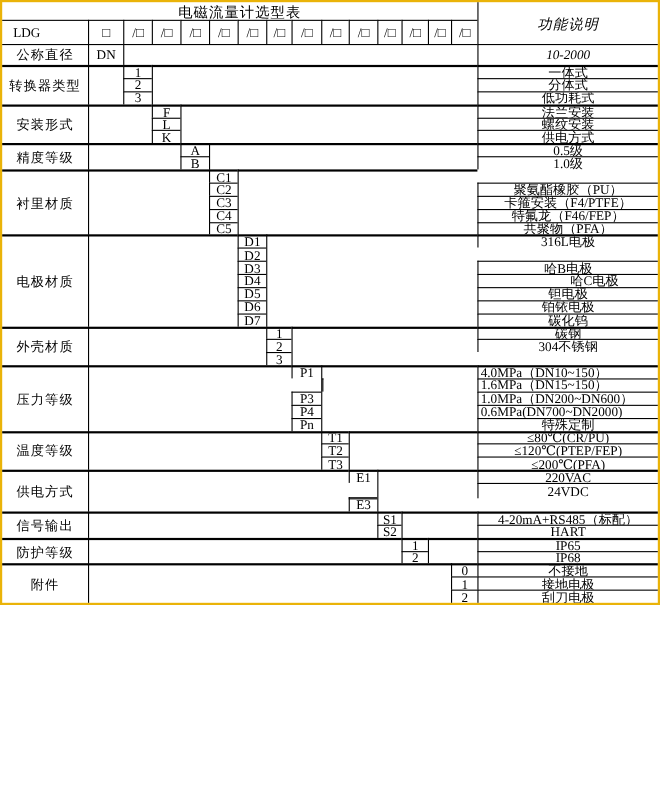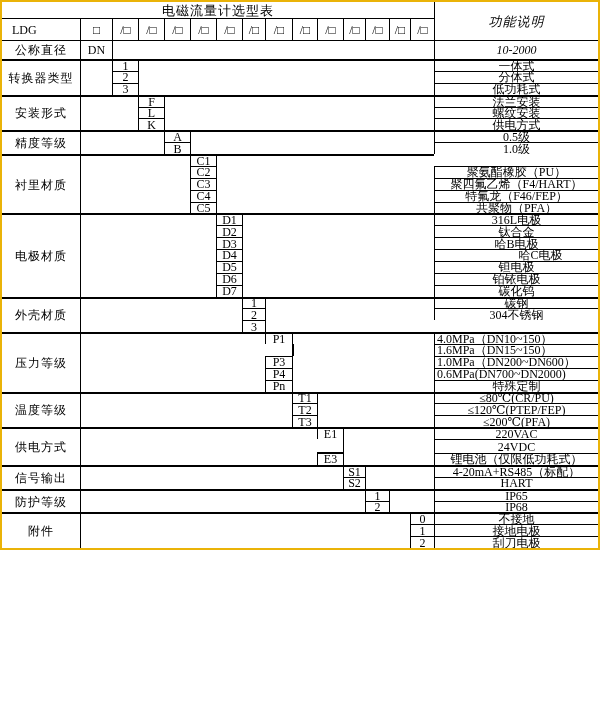--- a/index.html
+++ b/index.html
@@ -75,32 +75,31 @@
     <div class="cell thick " style="grid-area: 10 / 16 / span 1 / span 1;">0.5级</div>
     <div class="cell" style="grid-area: 11 / 5 / span 1 / span 1;">B</div>
     <div class="cell" style="grid-area: 11 / 16 / span 1 / span 1;">1.0级</div>
     <div class="cell thick" style="grid-area: 10 / 6 / span 2 / span 10;"></div>
     <div class="cell cat thick first-col" style="grid-area: 12 / 1 / span 5 / span 1;">衬里材质</div>
     <div class="cell thick" style="grid-area: 12 / 2 / span 5 / span 4;"></div>
     <div class="cell thick" style="grid-area: 12 / 6 / span 1 / span 1;">C1</div>
     <div class="cell" style="grid-area: 13 / 6 / span 1 / span 1;">C2</div>
     <div class="cell" style="grid-area: 13 / 16 / span 1 / span 1;">聚氨酯橡胶（PU）</div>
     <div class="cell" style="grid-area: 14 / 6 / span 1 / span 1;">C3</div>
-    <div class="cell" style="grid-area: 14 / 16 / span 1 / span 1;">聚四氟乙烯（F4/HART）</div>
+    <div class="cell" style="grid-area: 14 / 16 / span 1 / span 1;">卡箍安装（F4/PTFE）</div>
     <div class="cell" style="grid-area: 15 / 6 / span 1 / span 1;">C4</div>
     <div class="cell" style="grid-area: 15 / 16 / span 1 / span 1;">特氟龙（F46/FEP）</div>
     <div class="cell" style="grid-area: 16 / 6 / span 1 / span 1;">C5</div>
     <div class="cell" style="grid-area: 16 / 16 / span 1 / span 1;">共聚物（PFA）</div>
     <div class="cell thick" style="grid-area: 12 / 7 / span 5 / span 9;"></div>
     <div class="cell cat thick first-col" style="grid-area: 17 / 1 / span 7 / span 1;">电极材质</div>
     <div class="cell thick" style="grid-area: 17 / 2 / span 7 / span 5;"></div>
     <div class="cell thick" style="grid-area: 17 / 7 / span 1 / span 1;">D1</div>
     <div class="cell thick " style="grid-area: 17 / 16 / span 1 / span 1;">316L电极</div>
     <div class="cell" style="grid-area: 18 / 7 / span 1 / span 1;">D2</div>
-    <div class="cell" style="grid-area: 18 / 16 / span 1 / span 1;">钛合金</div>
     <div class="cell" style="grid-area: 19 / 7 / span 1 / span 1;">D3</div>
     <div class="cell" style="grid-area: 19 / 16 / span 1 / span 1;">哈B电极</div>
     <div class="cell" style="grid-area: 20 / 7 / span 1 / span 1;">D4</div>
     <div class="cell" style="grid-area: 20 / 16 / span 1 / span 1; padding-left: 48px;">哈C电极</div>
     <div class="cell" style="grid-area: 21 / 7 / span 1 / span 1;">D5</div>
     <div class="cell" style="grid-area: 21 / 16 / span 1 / span 1;">钽电极</div>
     <div class="cell" style="grid-area: 22 / 7 / span 1 / span 1;">D6</div>
     <div class="cell" style="grid-area: 22 / 16 / span 1 / span 1;">铂铱电极</div>
     <div class="cell" style="grid-area: 23 / 7 / span 1 / span 1;">D7</div>
     <div class="cell" style="grid-area: 23 / 16 / span 1 / span 1;">碳化钨</div>
@@ -135,21 +134,20 @@
     <div class="cell" style="grid-area: 34 / 10 / span 1 / span 1;">T3</div>
     <div class="cell" style="grid-area: 34 / 16 / span 1 / span 1;">≤200℃(PFA)</div>
     <div class="cell thick" style="grid-area: 32 / 11 / span 3 / span 5;"></div>
     <div class="cell cat thick first-col" style="grid-area: 35 / 1 / span 3 / span 1;">供电方式</div>
     <div class="cell thick" style="grid-area: 35 / 2 / span 3 / span 9;"></div>
     <div class="cell thick" style="grid-area: 35 / 11 / span 1 / span 1;">E1</div>
     <div class="cell thick " style="grid-area: 35 / 16 / span 1 / span 1;">220VAC</div>
     <div class="cell" style="grid-area: 36 / 11 / span 1 / span 1; margin-top: 13px;">E2</div>
     <div class="cell" style="grid-area: 36 / 16 / span 1 / span 1;">24VDC</div>
     <div class="cell" style="grid-area: 37 / 11 / span 1 / span 1;">E3</div>
-    <div class="cell" style="grid-area: 37 / 16 / span 1 / span 1;">锂电池（仅限低功耗式）</div>
     <div class="cell thick" style="grid-area: 35 / 12 / span 3 / span 4;"></div>
     <div class="cell cat thick first-col" style="grid-area: 38 / 1 / span 2 / span 1;">信号输出</div>
     <div class="cell thick" style="grid-area: 38 / 2 / span 2 / span 10;"></div>
     <div class="cell thick" style="grid-area: 38 / 12 / span 1 / span 1;">S1</div>
     <div class="cell thick " style="grid-area: 38 / 16 / span 1 / span 1;">4-20mA+RS485（标配）</div>
     <div class="cell" style="grid-area: 39 / 12 / span 1 / span 1;">S2</div>
     <div class="cell" style="grid-area: 39 / 16 / span 1 / span 1;">HART</div>
     <div class="cell thick" style="grid-area: 38 / 13 / span 2 / span 3;"></div>
     <div class="cell cat thick first-col" style="grid-area: 40 / 1 / span 2 / span 1;">防护等级</div>
     <div class="cell thick" style="grid-area: 40 / 2 / span 2 / span 11;"></div>

